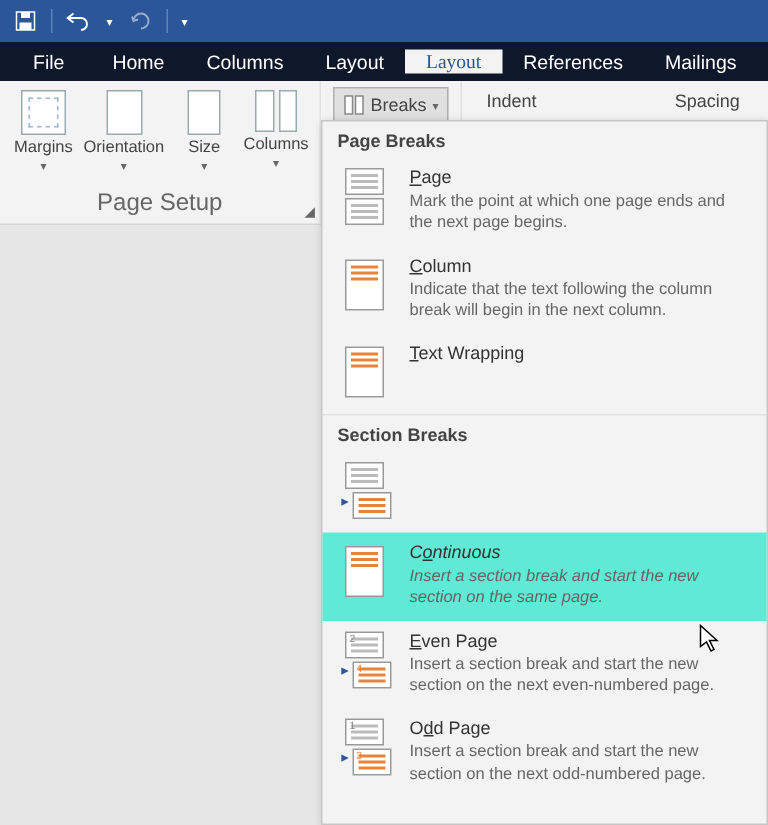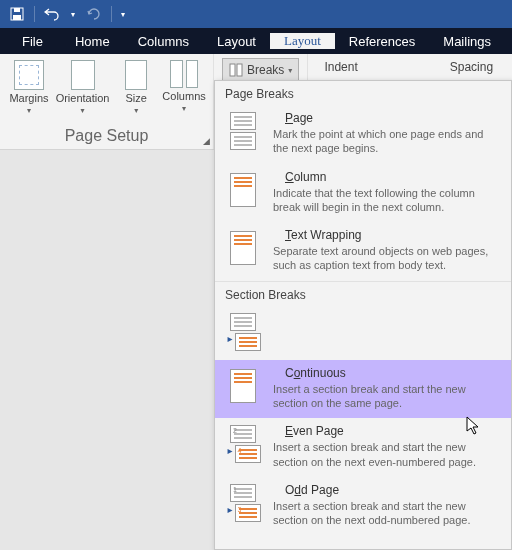--- a/index.html
+++ b/index.html
@@ -26,27 +26,27 @@
   .group-label { font-size: 16px; color: #666; text-align: center; padding-bottom: 2px; }
   .dialog-launcher { position: absolute; font-size: 9px; color: #666; }
 
   .small-group { padding: 4px 8px; display: flex; flex-direction: column; gap: 4px; }
   .small-btn { height: 24px; display: flex; align-items: center; gap: 4px; font-size: 12px; color: #444; padding: 0 6px; cursor: pointer; border: 1px solid transparent; }
   .small-btn.open { background: #e0e0e0; border: 1px solid #b0b0b0; }
   .hdr-label { font-size: 12px; color: #444; padding: 2px 8px; }
 
   
   .dropdown { position: absolute; left: 214px; top: 80px; width: 298px; height: 470px; background: #f3f3f3; border: 1px solid #c6c6c6; box-shadow: 2px 2px 6px rgba(0,0,0,0.25); }
-  .section-header { font-size: 12px; font-weight: normal; color: #444; padding: 6px 10px 4px 10px; border-top: 1px solid #e1e1e1; }
+  .section-header { font-size: 12px; font-weight: bold; color: #444; padding: 6px 10px 4px 10px; border-top: 1px solid #e1e1e1; }
   .section-header:first-child { border-top: none; }
   .menu-item { display: flex; padding: 6px 10px 8px 8px; gap: 10px; cursor: pointer; align-items: flex-start; }
-  .menu-item.hover { background: #c4b5fd; }
+  .menu-item.hover { background: #5eead4; font-style: italic; }
   .menu-icon { width: 40px; height: 40px; flex-shrink: 0; display: flex; flex-direction: column; gap: 2px; align-items: center; justify-content: center; }
   .menu-text { flex: 1; }
-  .menu-title { font-size: 12px; color: #333; margin-bottom: 2px; margin-left: 12px; }
+  .menu-title { font-size: 12px; color: #333; margin-bottom: 2px; }
   .menu-title .ul { text-decoration: underline; }
   .menu-desc { font-size: 11px; color: #666; line-height: 1.3; }
 
   
   .pg { width: 26px; height: 18px; border: 1px solid #999; background: #fff; position: relative; }
   .pg.orange::before { content:""; position:absolute; left:3px; right:3px; top:3px; height:2px; background:#e8833a; box-shadow: 0 4px 0 #e8833a, 0 8px 0 #e8833a; }
   .pg.gray::before { content:""; position:absolute; left:3px; right:3px; top:3px; height:2px; background:#bbb; box-shadow: 0 4px 0 #bbb, 0 8px 0 #bbb; }
   .pg-arrow { font-size: 10px; color: #2b579a; align-self: flex-start; margin-left: 2px; }
 
   .cursor { position: absolute; left: 466px; top: 416px; font-size: 16px; color: #000; pointer-events: none; }
@@ -175,21 +175,20 @@
       <div class="menu-desc">Indicate that the text following the column break will begin in the next column.</div>
     </div>
   </div>
 
   <div class="menu-item">
     <div class="menu-icon">
       <div class="pg orange" style="height:34px"></div>
     </div>
     <div class="menu-text">
       <div class="menu-title"><span></span><span class="ul">T</span><span>ext Wrapping</span></div>
-      <div class="menu-desc">Separate text around objects on web pages, such as caption text from body text.</div>
     </div>
   </div>
 
   <div class="section-header">Section Breaks</div>
 
   <div class="menu-item">
     <div class="menu-icon">
       <div style="display:flex;gap:2px;align-items:flex-end">
           <div class="pg gray"></div>
         </div>

